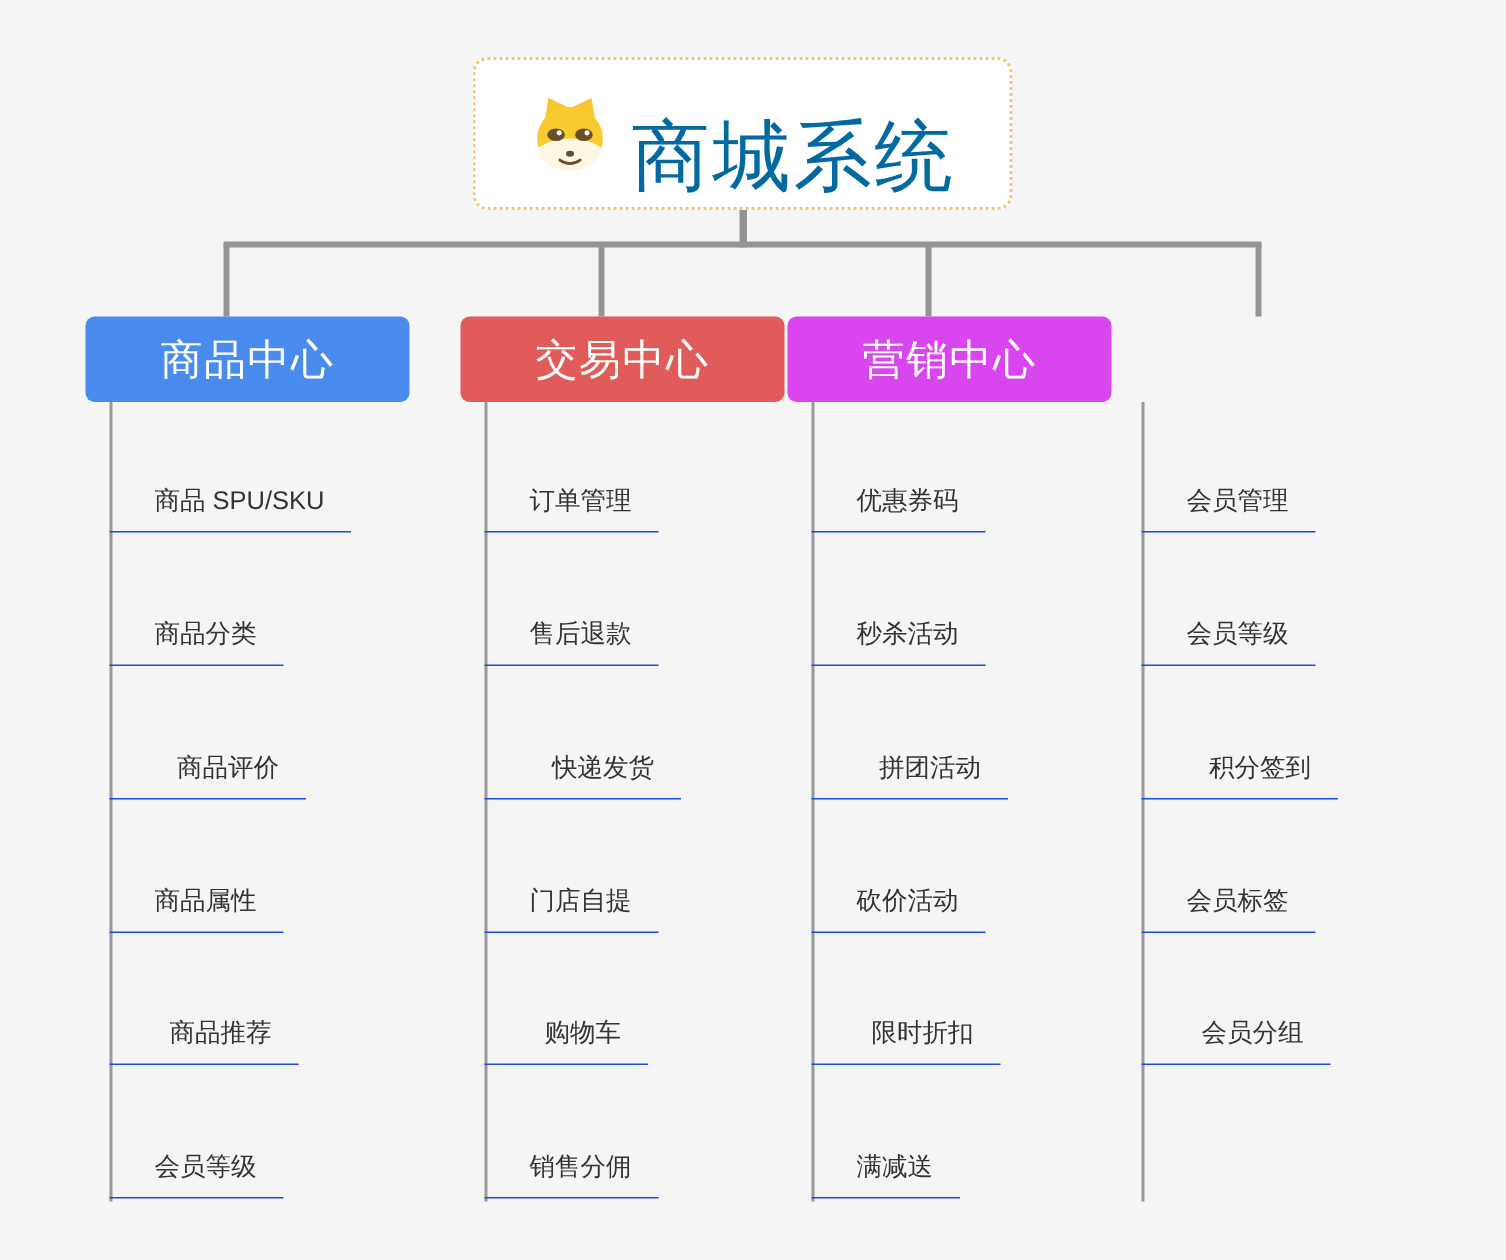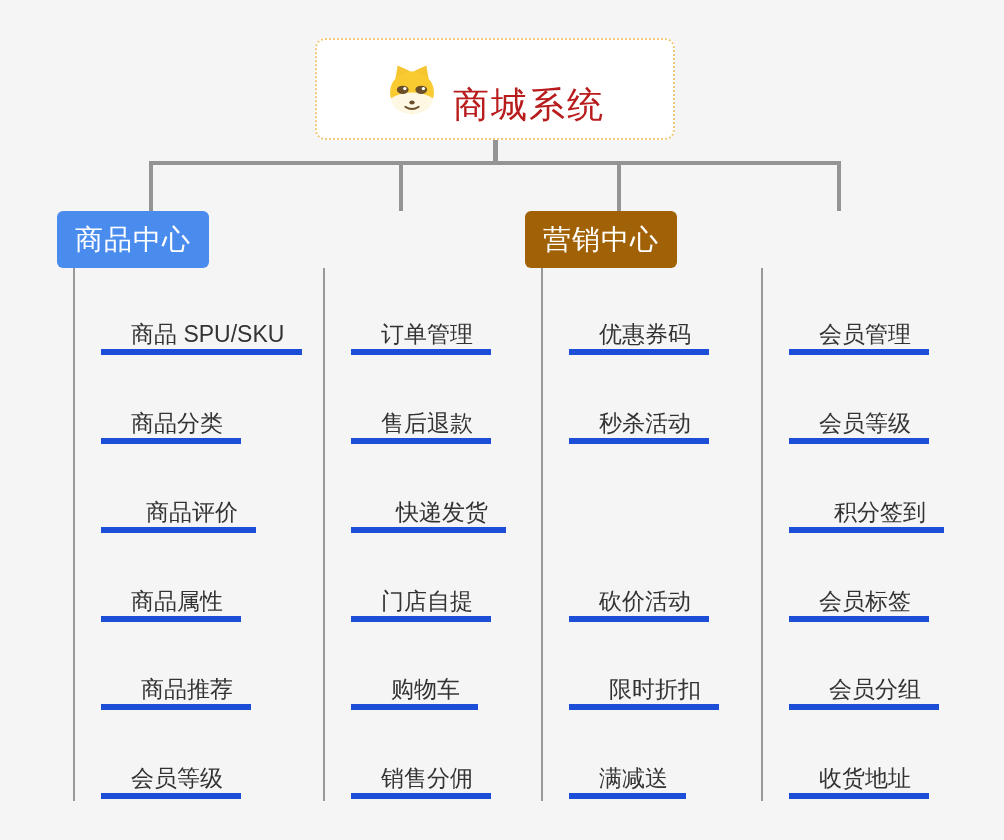--- a/index.html
+++ b/index.html
@@ -20,23 +20,23 @@
     width: 360px; height: 102px;
     background: #ffffff;
     border: 2px dotted #f2c878;
     border-radius: 10px;
     display: flex;
     align-items: center;
     justify-content: center;
     gap: 14px;
   }
   .root-title {
-    font-size: 36px;
+    font-size: 52px;
     letter-spacing: 2px;
-    color: #b91c1c;
+    color: #0369a1;
     margin-top: 32px;
   }
   .root-icon { width: 54px; height: 54px; flex: 0 0 auto; }
 
   
   .line { position: absolute; background: #949494; }
   .root-drop   { left: 493px; top: 139px; width: 5px;  height: 26px; }
   .h-bar       { left: 149px; top: 161px; width: 692px; height: 4px; }
   .drop        { top: 163px; width: 4px; height: 48px; }
   .drop.d0 { left: 149px; }
@@ -47,47 +47,46 @@
   .trunk { position: absolute; width: 2px; top: 268px; height: 533px; background: #999999; }
   .trunk.t0 { left: 73px; }
   .trunk.t1 { left: 323px; }
   .trunk.t2 { left: 541px; }
   .trunk.t3 { left: 761px; }
 
   
   .branch-box {
     position: absolute;
     top: 211px;
-    width: 152px; height: 57px;
+    width: 216px; height: 57px;
     border-radius: 6px;
     display: flex;
     align-items: center;
     justify-content: center;
     color: #ffffff;
     font-size: 28px;
     letter-spacing: 1px;
     cursor: default;
   }
   .branch-box.b0 { left: 57px; }
   .branch-box.b1 { left: 307px; }
   .branch-box.b2 { left: 525px; }
   .branch-box.b3 { left: 745px; }
 
   
   .item {
     position: absolute;
     height: 38px;
     line-height: 34px;
     padding: 0 18px 2px 30px;
-    font-size: 23px;
+    font-size: 17px;
     color: #333333;
     white-space: nowrap;
-    border-bottom: 6px solid #1d4ed8;
+    border-bottom: 1px solid #1d4ed8;
     width: max-content;
-    margin-left: 28px;
   }
   .item.c0 { left: 73px; }
   .item.c1 { left: 323px; }
   .item.c2 { left: 541px; }
   .item.c3 { left: 761px; }
   .item.r0 { top: 317px; }
   .item.r1 { top: 406px; }
   .item.r2 { top: 495px; padding-left: 45px; }
   .item.r3 { top: 584px; }
   .item.r4 { top: 672px; padding-left: 40px; }
@@ -121,44 +120,47 @@
       <circle cx="45.5" cy="31.5" r="2" fill="#ffffff"></circle>
       <ellipse cx="32" cy="48" rx="3.2" ry="2.4" fill="#6b4f2a"></ellipse>
       <path d="M24 53 Q32 58.5 40 53" stroke="#6b4f2a" stroke-width="2.2" fill="none" stroke-linecap="round"></path>
     </svg>
     <span class="root-title">商城系统</span>
   </div>
 
   <div class="branch-box b0" style="background: rgb(74, 140, 238);">
       <span>商品中心</span>
     </div>
-  <div class="branch-box b2" style="background: #a16207;">
+  <div class="branch-box b1" style="background: rgb(226, 91, 91);">
+      <span>交易中心</span>
+    </div>
+  <div class="branch-box b2" style="background: #d946ef;">
       <span>营销中心</span>
     </div>
 
   <div class="item c0 r0">商品 SPU/SKU</div>
   <div class="item c0 r1">商品分类</div>
   <div class="item c0 r2">商品评价</div>
   <div class="item c0 r3">商品属性</div>
   <div class="item c0 r4">商品推荐</div>
   <div class="item c0 r5">会员等级</div>
 
   <div class="item c1 r0">订单管理</div>
   <div class="item c1 r1">售后退款</div>
   <div class="item c1 r2">快递发货</div>
   <div class="item c1 r3">门店自提</div>
   <div class="item c1 r4">购物车</div>
   <div class="item c1 r5">销售分佣</div>
 
   <div class="item c2 r0">优惠券码</div>
   <div class="item c2 r1">秒杀活动</div>
+  <div class="item c2 r2">拼团活动</div>
   <div class="item c2 r3">砍价活动</div>
   <div class="item c2 r4">限时折扣</div>
   <div class="item c3 r0">会员管理</div>
 
   <div class="item c2 r5">满减送</div>
   <div class="item c3 r1">会员等级</div>
   <div class="item c3 r2">积分签到</div>
   <div class="item c3 r3">会员标签</div>
   <div class="item c3 r4">会员分组</div>
-  <div class="item c3 r5">收货地址</div>
 
 </div>
 
 </body></html>

